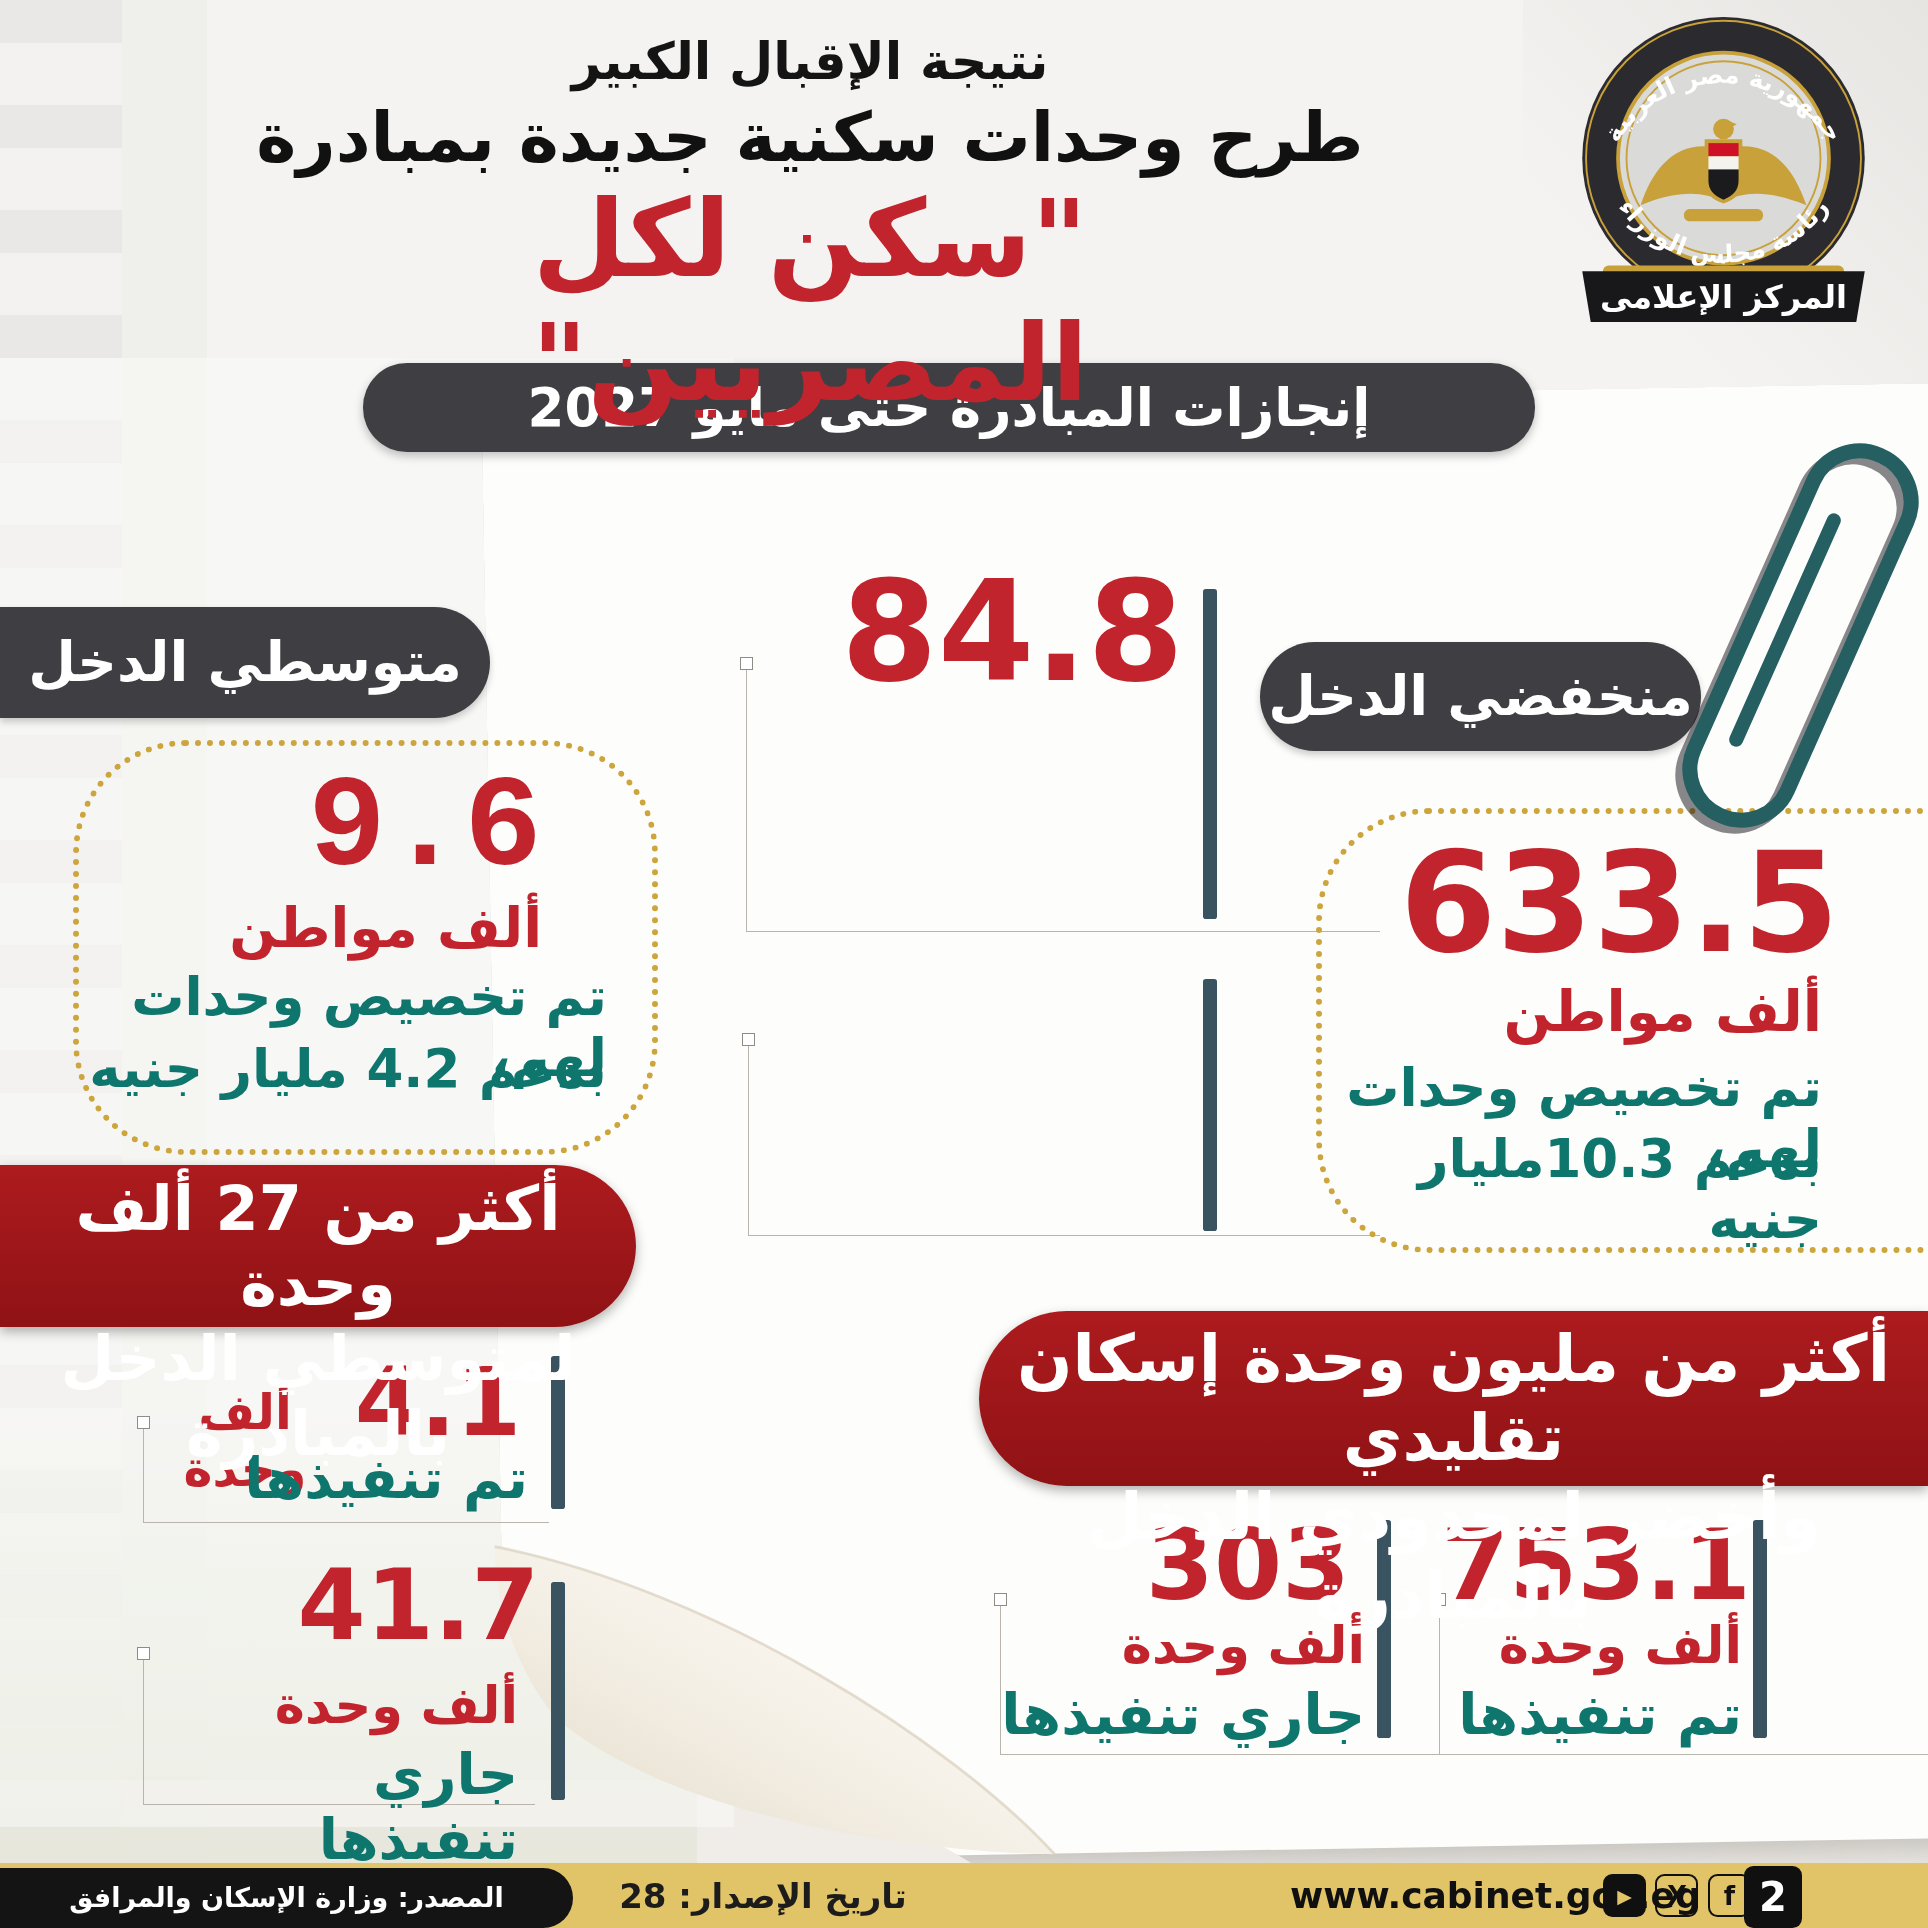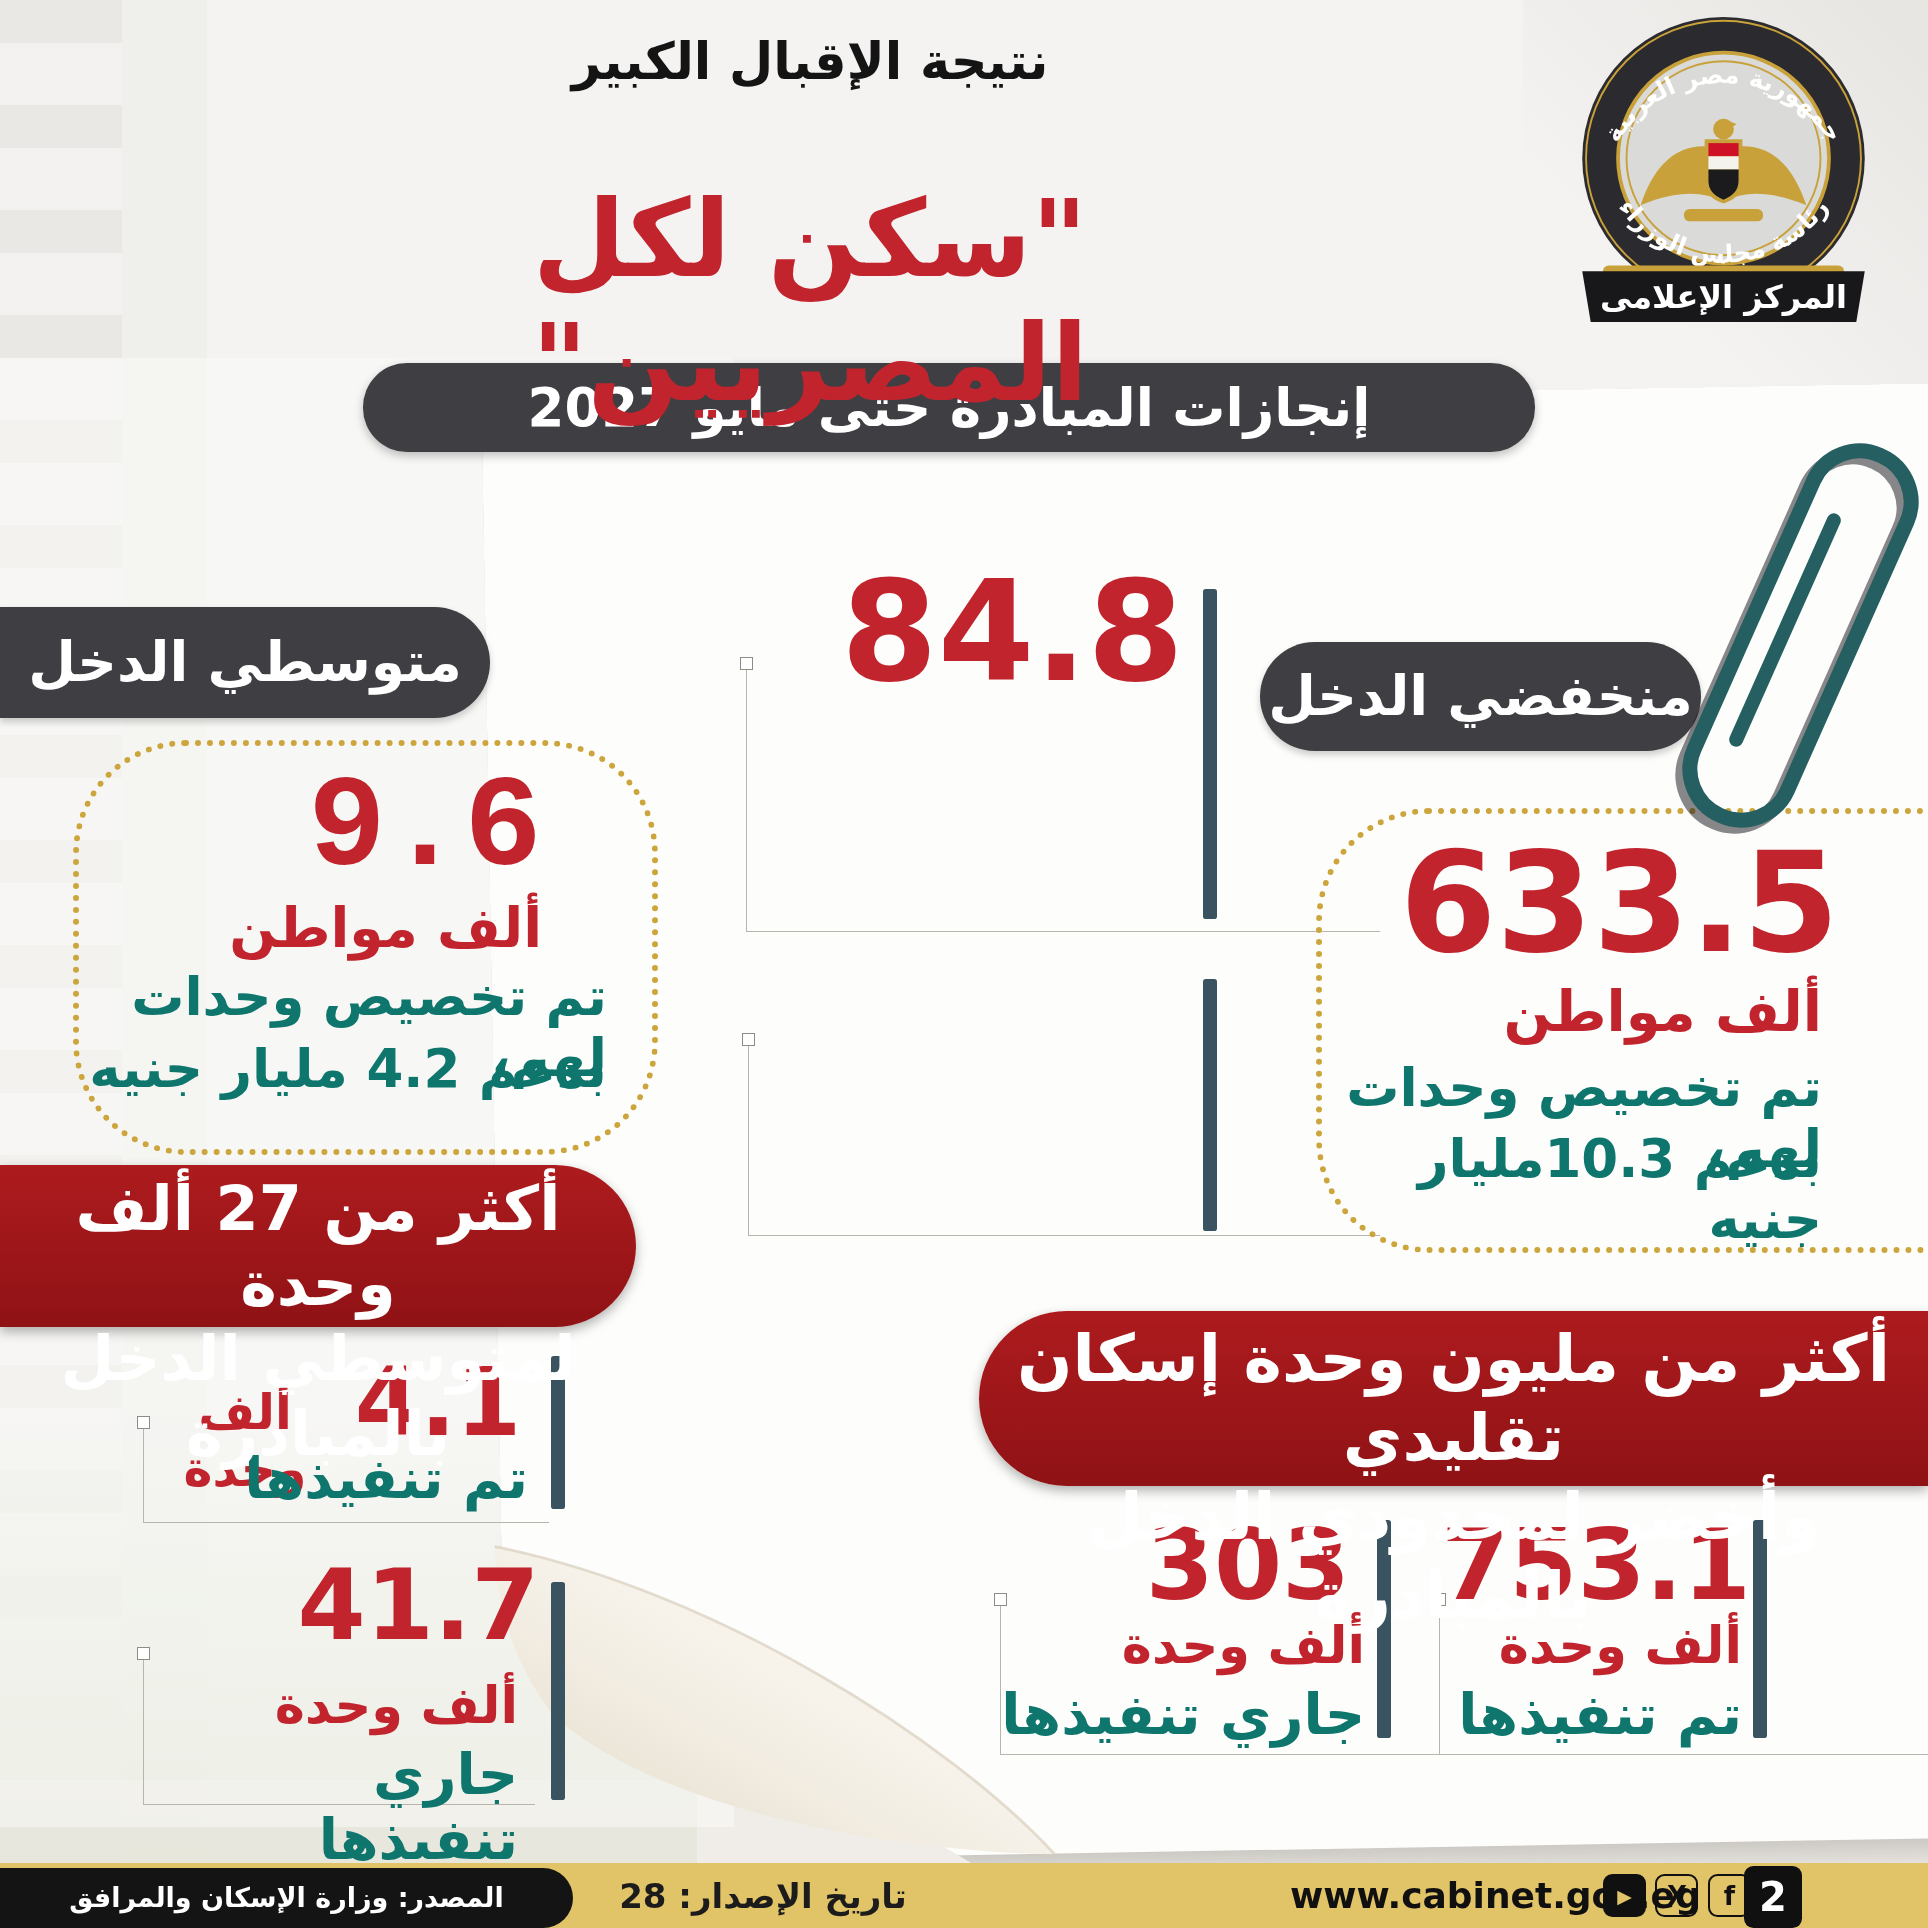--- a/index.html
+++ b/index.html
@@ -101,20 +101,21 @@
     <path d="M 5 58 C 240 105 490 265 600 385" fill="none" stroke="#D8CFBC" stroke-width="3" opacity=".7"></path>
   </svg>
 
   <div class="abs paperclip">
     <div class="clip-shadow"></div>
     <div class="clip-outer"></div>
     <div class="clip-inner"></div>
   </div>
 
   <div class="abs h-sub">نتيجة الإقبال الكبير</div>
+  <div class="abs h-l2">طرح وحدات سكنية جديدة بمبادرة</div>
   <div class="abs h-title">"سكن لكل المصريين"</div>
 
   <svg class="abs logo" viewBox="0 0 360 345">
     <defs>
       <path id="arcT" d="M 52 172 A 132 132 0 0 1 308 172"></path>
       <path id="arcB" d="M 46 150 A 136 136 0 0 0 314 150"></path>
     </defs>
     <circle cx="180" cy="152" r="150" fill="#2B2A2E"></circle>
     <circle cx="180" cy="152" r="146" fill="none" stroke="#C9A13B" stroke-width="2"></circle>
     <circle cx="180" cy="152" r="112" fill="#DADAD8" stroke="#C9A13B" stroke-width="4"></circle>

